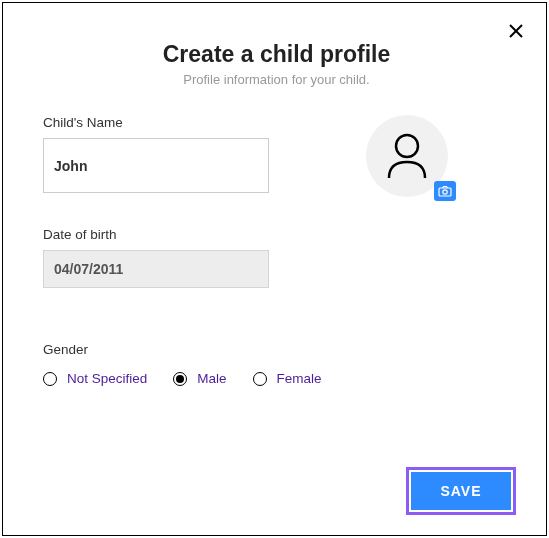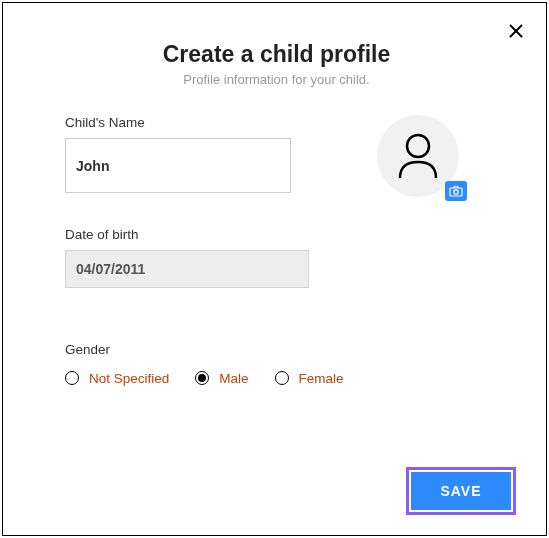--- a/index.html
+++ b/index.html
@@ -39,21 +39,20 @@
     }
     .subtitle {
       text-align: center;
       font-size: 13px;
       color: #999;
       margin-top: 4px;
     }
     .form-area {
       margin-top: 28px;
       position: relative;
-      margin-left: 22px;
     }
     .row { display: flex; }
     .left-col { flex: 0 0 260px; }
     .right-col { flex: 1; text-align: center; }
     .field-label {
       font-size: 13.5px;
       color: #333;
       margin-bottom: 8px;
       display: block;
     }
@@ -61,21 +60,21 @@
       width: 226px;
       height: 55px;
       border: 1px solid #ccc;
       padding: 0 10px;
       font-size: 14px;
       font-weight: bold;
       color: #333;
       background: #fff;
     }
     .date-input {
-      width: 244px;
+      width: 226px;
       height: 38px;
       border: 1px solid #d4d4d4;
       background: #ededed;
       padding: 0 10px;
       font-size: 14px;
       font-weight: bold;
       color: #555;
     }
     .dob-block { margin-top: 34px; }
     .profile-label {
@@ -117,24 +116,24 @@
     .camera-badge svg { width: 14px; height: 12px; fill: #fff; }
     .gender-block { margin-top: 54px; }
     .radio-row {
       margin-top: 14px;
       display: flex;
       gap: 26px;
       align-items: center;
     }
     .radio-item {
       display: flex;
-      align-items: flex-start;
+      align-items: flex-end;
       gap: 10px;
       font-size: 13.5px;
-      color: #c2410c;
+      color: #4c1d95;
       cursor: pointer;
     }
     .radio-outer {
       width: 14px;
       height: 14px;
       border: 1.5px solid #000;
       border-radius: 50%;
       display: flex;
       align-items: center;
       justify-content: center;

